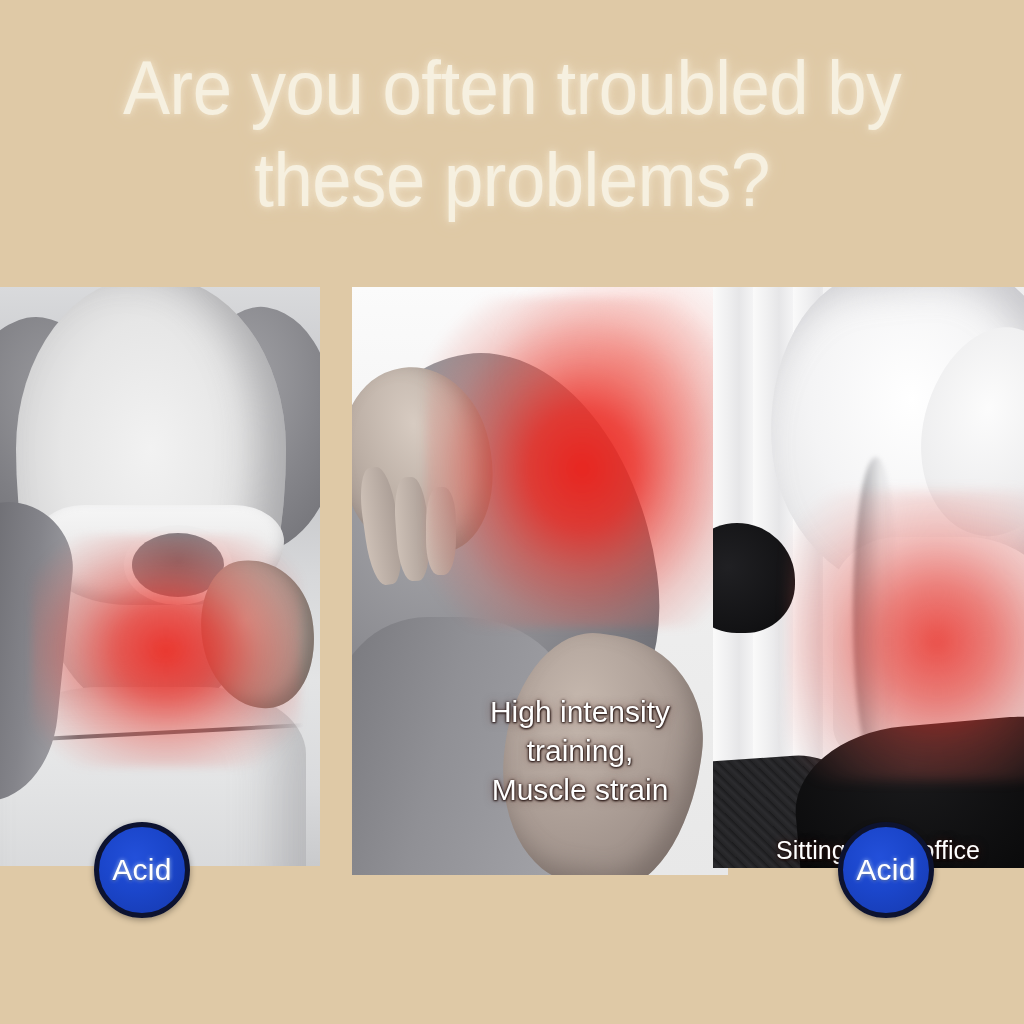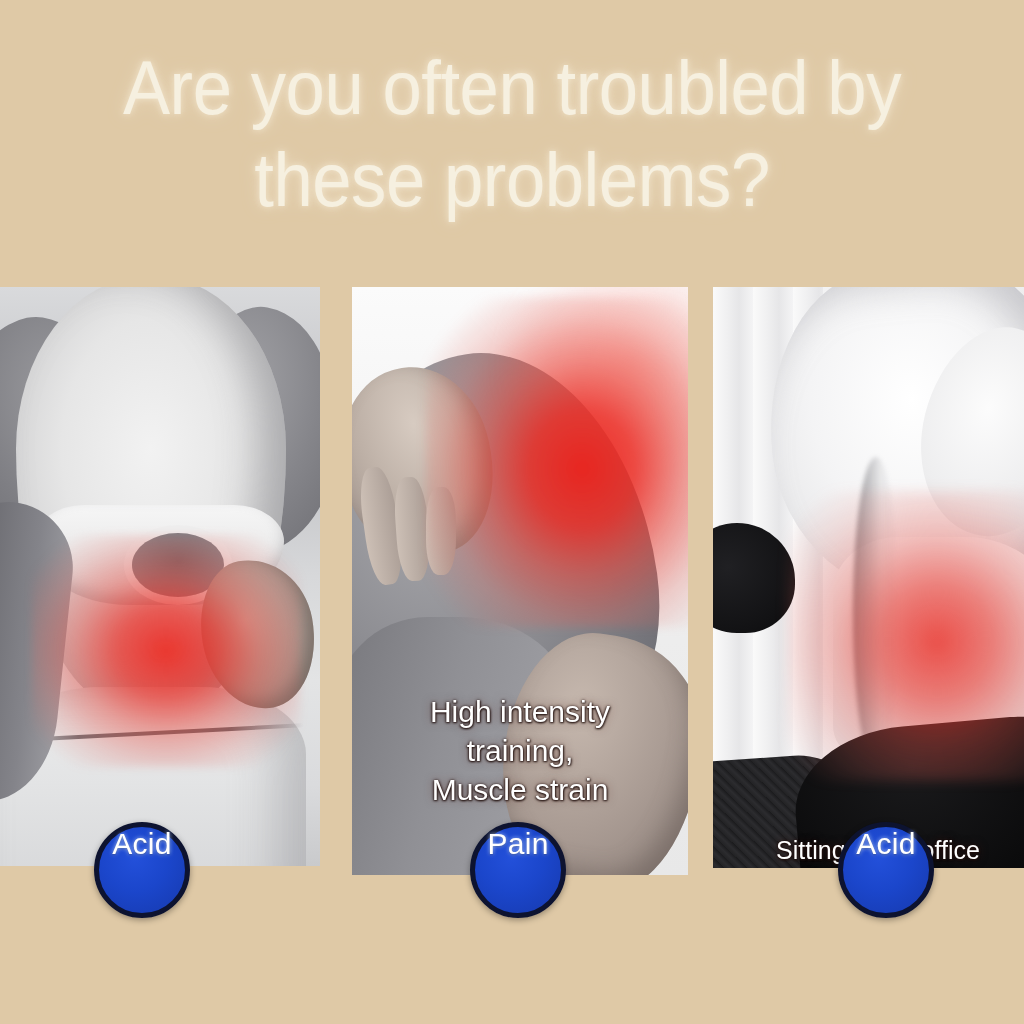--- a/index.html
+++ b/index.html
@@ -117,21 +117,21 @@
   }
   #panel-1 .glow-red {
     left: 58px; top: 248px; width: 268px; height: 232px;
     background: radial-gradient(ellipse at 50% 50%,
       rgba(236,40,32,.92) 0%, rgba(233,48,40,.75) 26%,
       rgba(230,70,60,.45) 48%, rgba(226,95,86,.22) 68%, rgba(226,110,100,0) 86%);
     filter: blur(4px);
   }
 
   
-  #panel-2 { left: 352px; top: 287px; width: 336px; height: 588px; }
+  #panel-2 { left: 352px; top: 287px; width: 336px; height: 588px; padding-left: 40px; }
   #panel-2 .bg {
     position: absolute; inset: 0;
     background: linear-gradient(to bottom, #fbfbfb 0%, #f4f4f4 28%, #ededed 60%, #e8e8e8 100%);
   }
   #panel-2 .shoulder {
     position: absolute; left: -28px; top: 66px; width: 330px; height: 420px;
     background: radial-gradient(ellipse at 35% 30%, #a9a9ad 0%, #8d8d92 45%, #74747a 78%, #636368 100%);
     border-radius: 52% 48% 40% 60% / 60% 58% 42% 40%;
     transform: rotate(-8deg);
   }
@@ -257,20 +257,21 @@
   
   .badge {
     position: absolute;
     width: 96px;
     height: 96px;
     border-radius: 50%;
     background: radial-gradient(circle at 42% 36%, #2350da 0%, #1b46cb 45%, #1639ad 100%);
     border: 5px solid #0d1330;
     box-sizing: border-box;
     display: flex;
+    align-items: center;
     justify-content: center;
     box-shadow: 0 2px 6px rgba(0,0,0,.35);
   }
   .badge span {
     color: #ffffff;
     font-size: 30px;
     font-family: "Liberation Sans", "DejaVu Sans", sans-serif;
     letter-spacing: .3px;
     text-shadow: 0 0 4px rgba(190,215,255,.95), 0 1px 2px rgba(0,20,80,.6);
   }
@@ -336,20 +337,17 @@
     <div class="glow glow-red"></div>
     <div class="caption" id="caption-3">Sitting in the office
 for a long time,
 physically and
 mentally tired</div>
   </div>
 
   <div class="badge" id="badge-1">
     <span>Acid</span>
   </div>
-  <div class="badge" id="badge-2">
-    <span>Pain</span>
-  </div>
   <div class="badge" id="badge-3">
     <span>Acid</span>
   </div>
 
 </div>
 
 </body></html>

